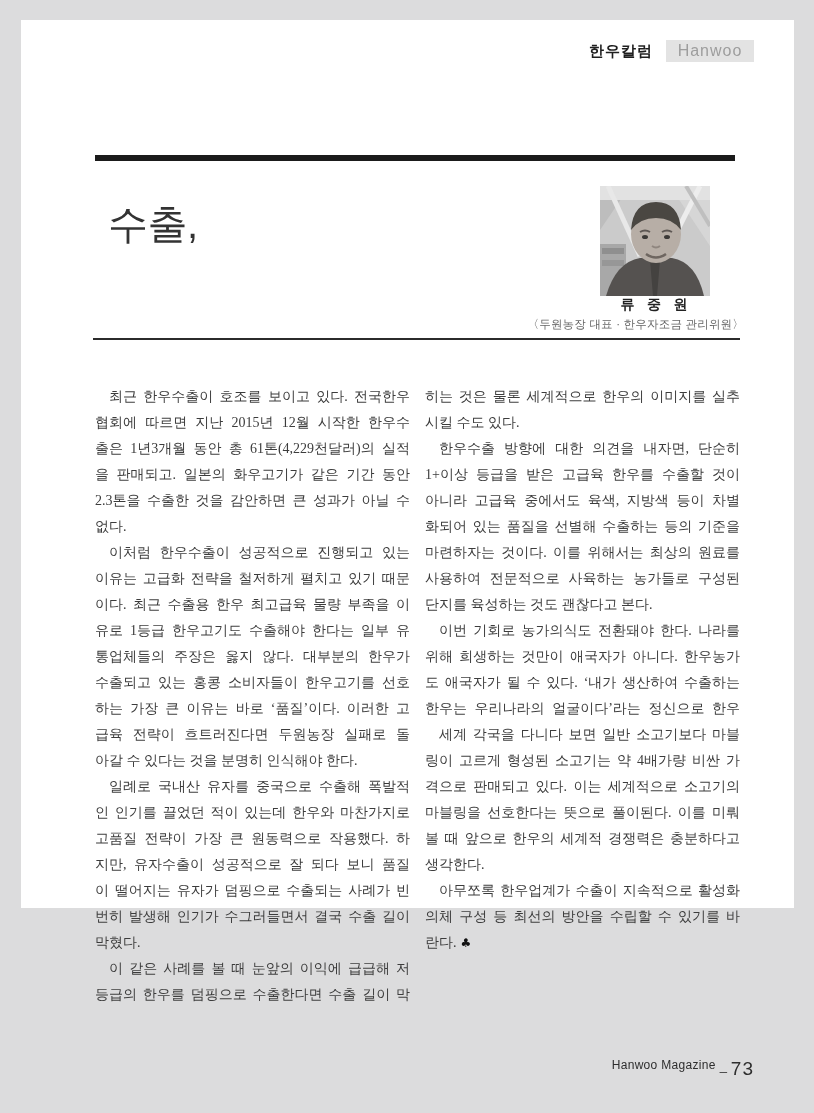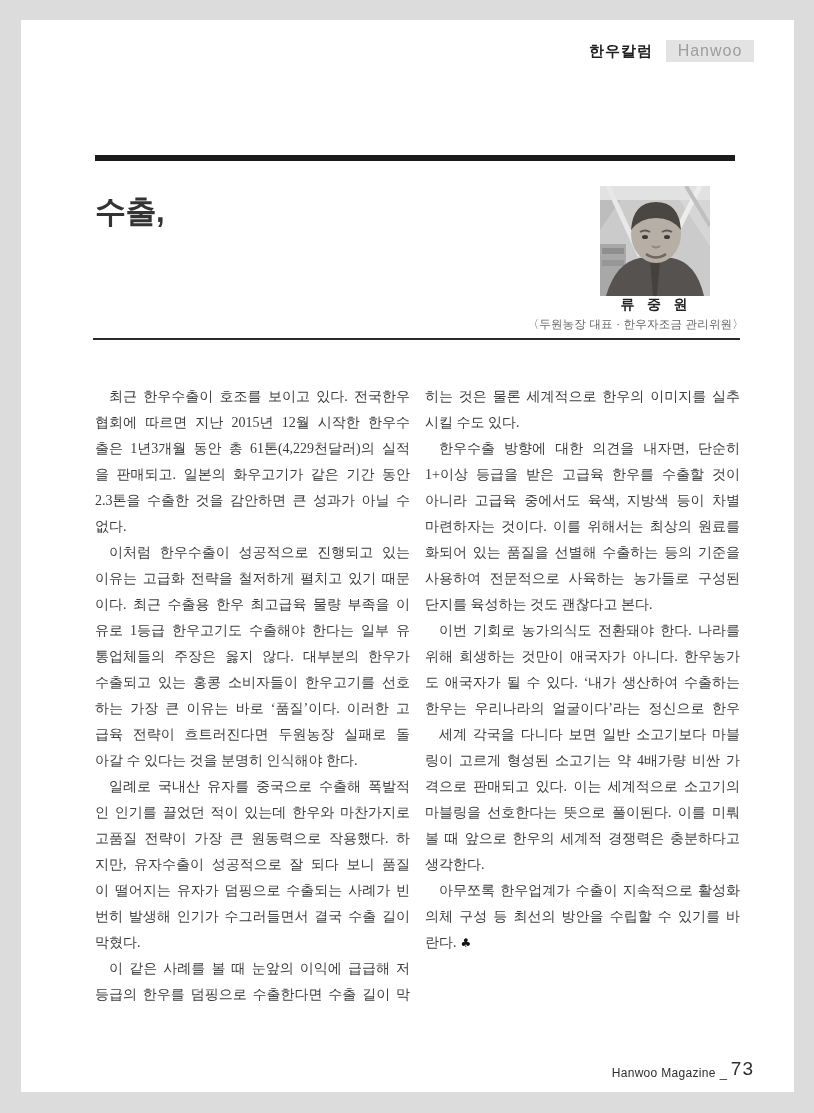--- a/index.html
+++ b/index.html
@@ -2,37 +2,37 @@
 <html><head>
 <meta charset="utf-8">
 <style>
   html, body { margin:0; padding:0; }
   body {
     width:814px; height:1113px; position:relative;
     background:#dcdcdd; overflow:hidden;
     font-family:"Liberation Sans", sans-serif;
   }
   .page {
-    position:absolute; left:21px; top:20px; width:773px; height:1072px;
+    position:absolute; left:21px; top:20px; width:773px; height:888px;
     background:#ffffff;
   }
   
   .header { position:absolute; top:20px; right:40px; display:flex; align-items:center; gap:13px; }
   .col-label { font-size:15px; font-weight:bold; color:#1f1f1f; letter-spacing:1px; }
   .tag-box {
     width:88px; height:22px; background:#e3e3e3; color:#9d9d9d;
     font-size:16px; display:flex; align-items:center; justify-content:center; letter-spacing:1px;
   }
   
   .rule-thick { position:absolute; left:74px; top:135px; width:640px; height:6px; background:#1b1b1b; }
   .rule-thin  { position:absolute; left:72px; top:318px; width:647px; height:2px; background:#2b2b2b; }
   
   .title {
-    position:absolute; left:74px; top:166px; margin:0;
-    font-size:31px; line-height:51px; font-weight:700; color:#333333; letter-spacing:-0.5px;
+    position:absolute; left:74px; top:166px; margin:13px;
+    font-size:40px; line-height:51px; font-weight:400; color:#333333; letter-spacing:-0.5px;
   }
   .title span { display:block; }
   
   .photo { position:absolute; left:579px; top:166px; width:110px; height:110px; }
   .author-name {
     position:absolute; left:549px; top:276px; width:170px; text-align:center;
     font-size:14px; font-weight:bold; color:#222222; letter-spacing:2px;font-family:Liberation Mono, monospace;
   }
   .author-affil {
     position:absolute; left:384px; top:297px; width:339px; text-align:right;
@@ -47,21 +47,21 @@
   .body-col.c2 { left:404px; }
   .line {
     height:26px; line-height:26px; overflow:hidden;
     font-size:14px; word-break:keep-all;
     text-align:justify; text-align-last:justify;
   }
   .line.natural { text-align:left; text-align-last:left; }
   .line.ind { padding-left:14px; }
   .end-mark { font-size:12px; margin-left:4px; color:#111111; font-family:"DejaVu Sans", sans-serif; }
   
-  .footer { position:absolute; right:40px; top:1038px; color:#2e2e2e; display:flex; align-items:flex-end; }
+  .footer { position:absolute; right:40px; top:1038px; color:#2e2e2e; display:flex; align-items:flex-start; }
   .footer .mag { font-size:12px; letter-spacing:0.3px; }
   .footer .sep { font-size:13px; margin:0 4px; }
   .footer .num { font-size:19px; letter-spacing:1px; }
 </style>
 </head>
 <body>
 
 <div class="page">
 
   <div class="header">
@@ -129,22 +129,22 @@
       <div class="line natural">막혔다.</div>
       <div class="line ind">이 같은 사례를 볼 때 눈앞의 이익에 급급해 저</div>
       <div class="line">등급의 한우를 덤핑으로 수출한다면 수출 길이 막</div>
     </div>
   <div class="body-col c2">
       <div class="line">히는 것은 물론 세계적으로 한우의 이미지를 실추</div>
       <div class="line natural">시킬 수도 있다.</div>
       <div class="line ind">한우수출 방향에 대한 의견을 내자면, 단순히</div>
       <div class="line">1+이상 등급을 받은 고급육 한우를 수출할 것이</div>
       <div class="line">아니라 고급육 중에서도 육색, 지방색 등이 차별</div>
+      <div class="line">화되어 있는 품질을 선별해 수출하는 등의 기준을</div>
       <div class="line">마련하자는 것이다. 이를 위해서는 최상의 원료를</div>
-      <div class="line">화되어 있는 품질을 선별해 수출하는 등의 기준을</div>
       <div class="line">사용하여 전문적으로 사육하는 농가들로 구성된</div>
       <div class="line natural">단지를 육성하는 것도 괜찮다고 본다.</div>
       <div class="line ind">이번 기회로 농가의식도 전환돼야 한다. 나라를</div>
       <div class="line">위해 희생하는 것만이 애국자가 아니다. 한우농가</div>
       <div class="line">도 애국자가 될 수 있다. ‘내가 생산하여 수출하는</div>
       <div class="line">한우는 우리나라의 얼굴이다’라는 정신으로 한우</div>
       <div class="line ind">세계 각국을 다니다 보면 일반 소고기보다 마블</div>
       <div class="line">링이 고르게 형성된 소고기는 약 4배가량 비싼 가</div>
       <div class="line">격으로 판매되고 있다. 이는 세계적으로 소고기의</div>
       <div class="line">마블링을 선호한다는 뜻으로 풀이된다. 이를 미뤄</div>

